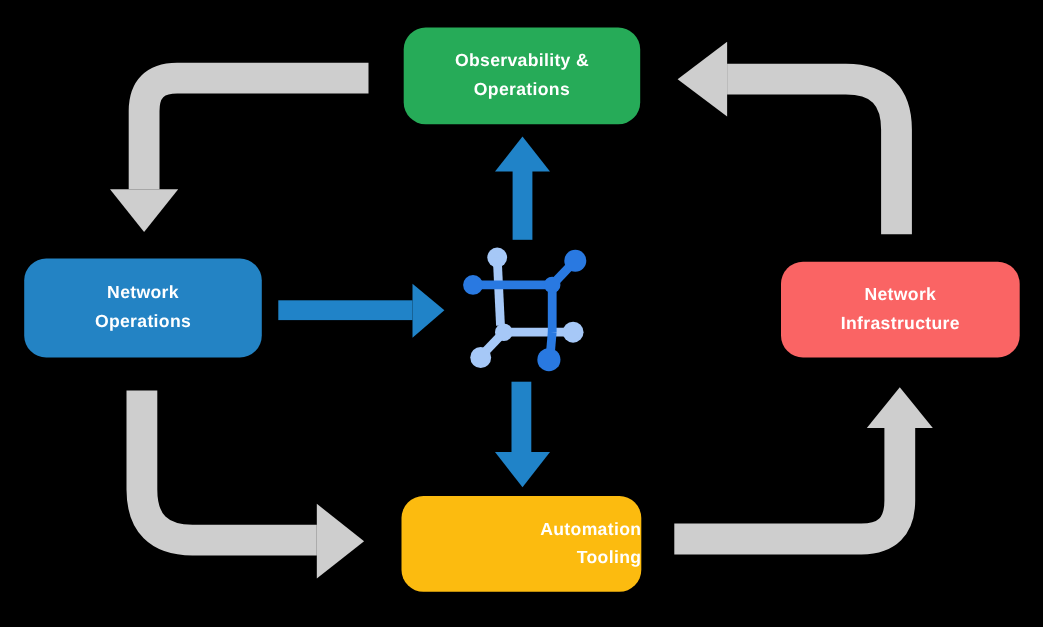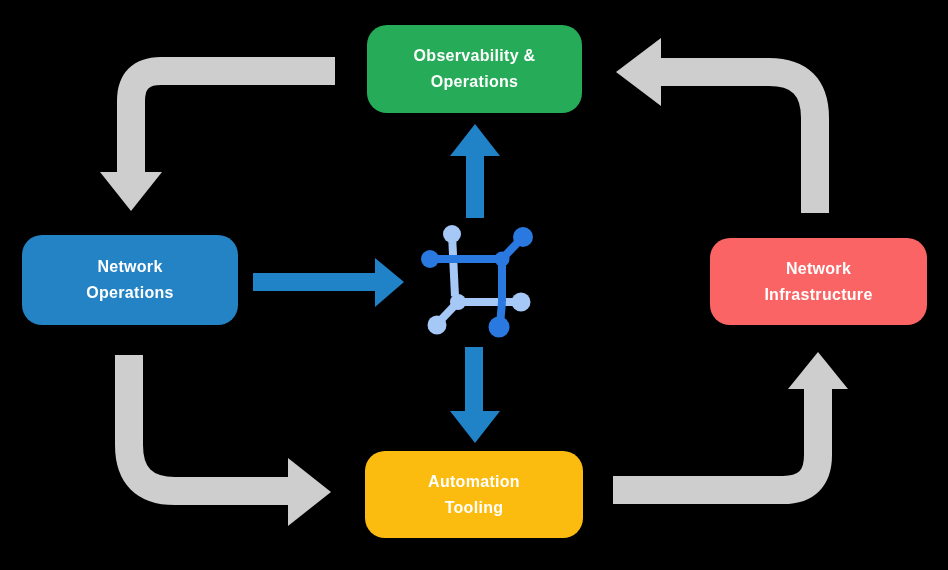--- a/index.html
+++ b/index.html
@@ -10,21 +10,21 @@
   #arrow-layer{position:absolute;left:0;top:0;width:948px;height:570px;}
   .node{
     position:absolute;border-radius:20px;display:flex;flex-direction:column;
     align-items:center;justify-content:center;text-align:center;
     color:#fff;font-size:16px;font-weight:600;letter-spacing:.3px;line-height:26px;
   }
   .node span{display:block;}
   #node-observability{left:367px;top:25px;width:215px;height:88px;}
   #node-operations{left:22px;top:235px;width:216px;height:90px;}
   #node-infrastructure{left:710px;top:238px;width:217px;height:87px;}
-  #node-automation{left:365px;top:451px;width:218px;height:87px;}
+  #node-automation{left:365px;top:451px;width:218px;height:87px;align-items:flex-end;}
 </style>
 </head>
 <body>
 
 <div id="stage">
 
   <svg id="arrow-layer" width="948" height="570" viewBox="0 0 948 570" xmlns="http://www.w3.org/2000/svg">
 
     <g>
       <path d="M335,71 H161 Q131,71 131,101 V172" fill="none" stroke-width="28" stroke="#cecece"></path>

